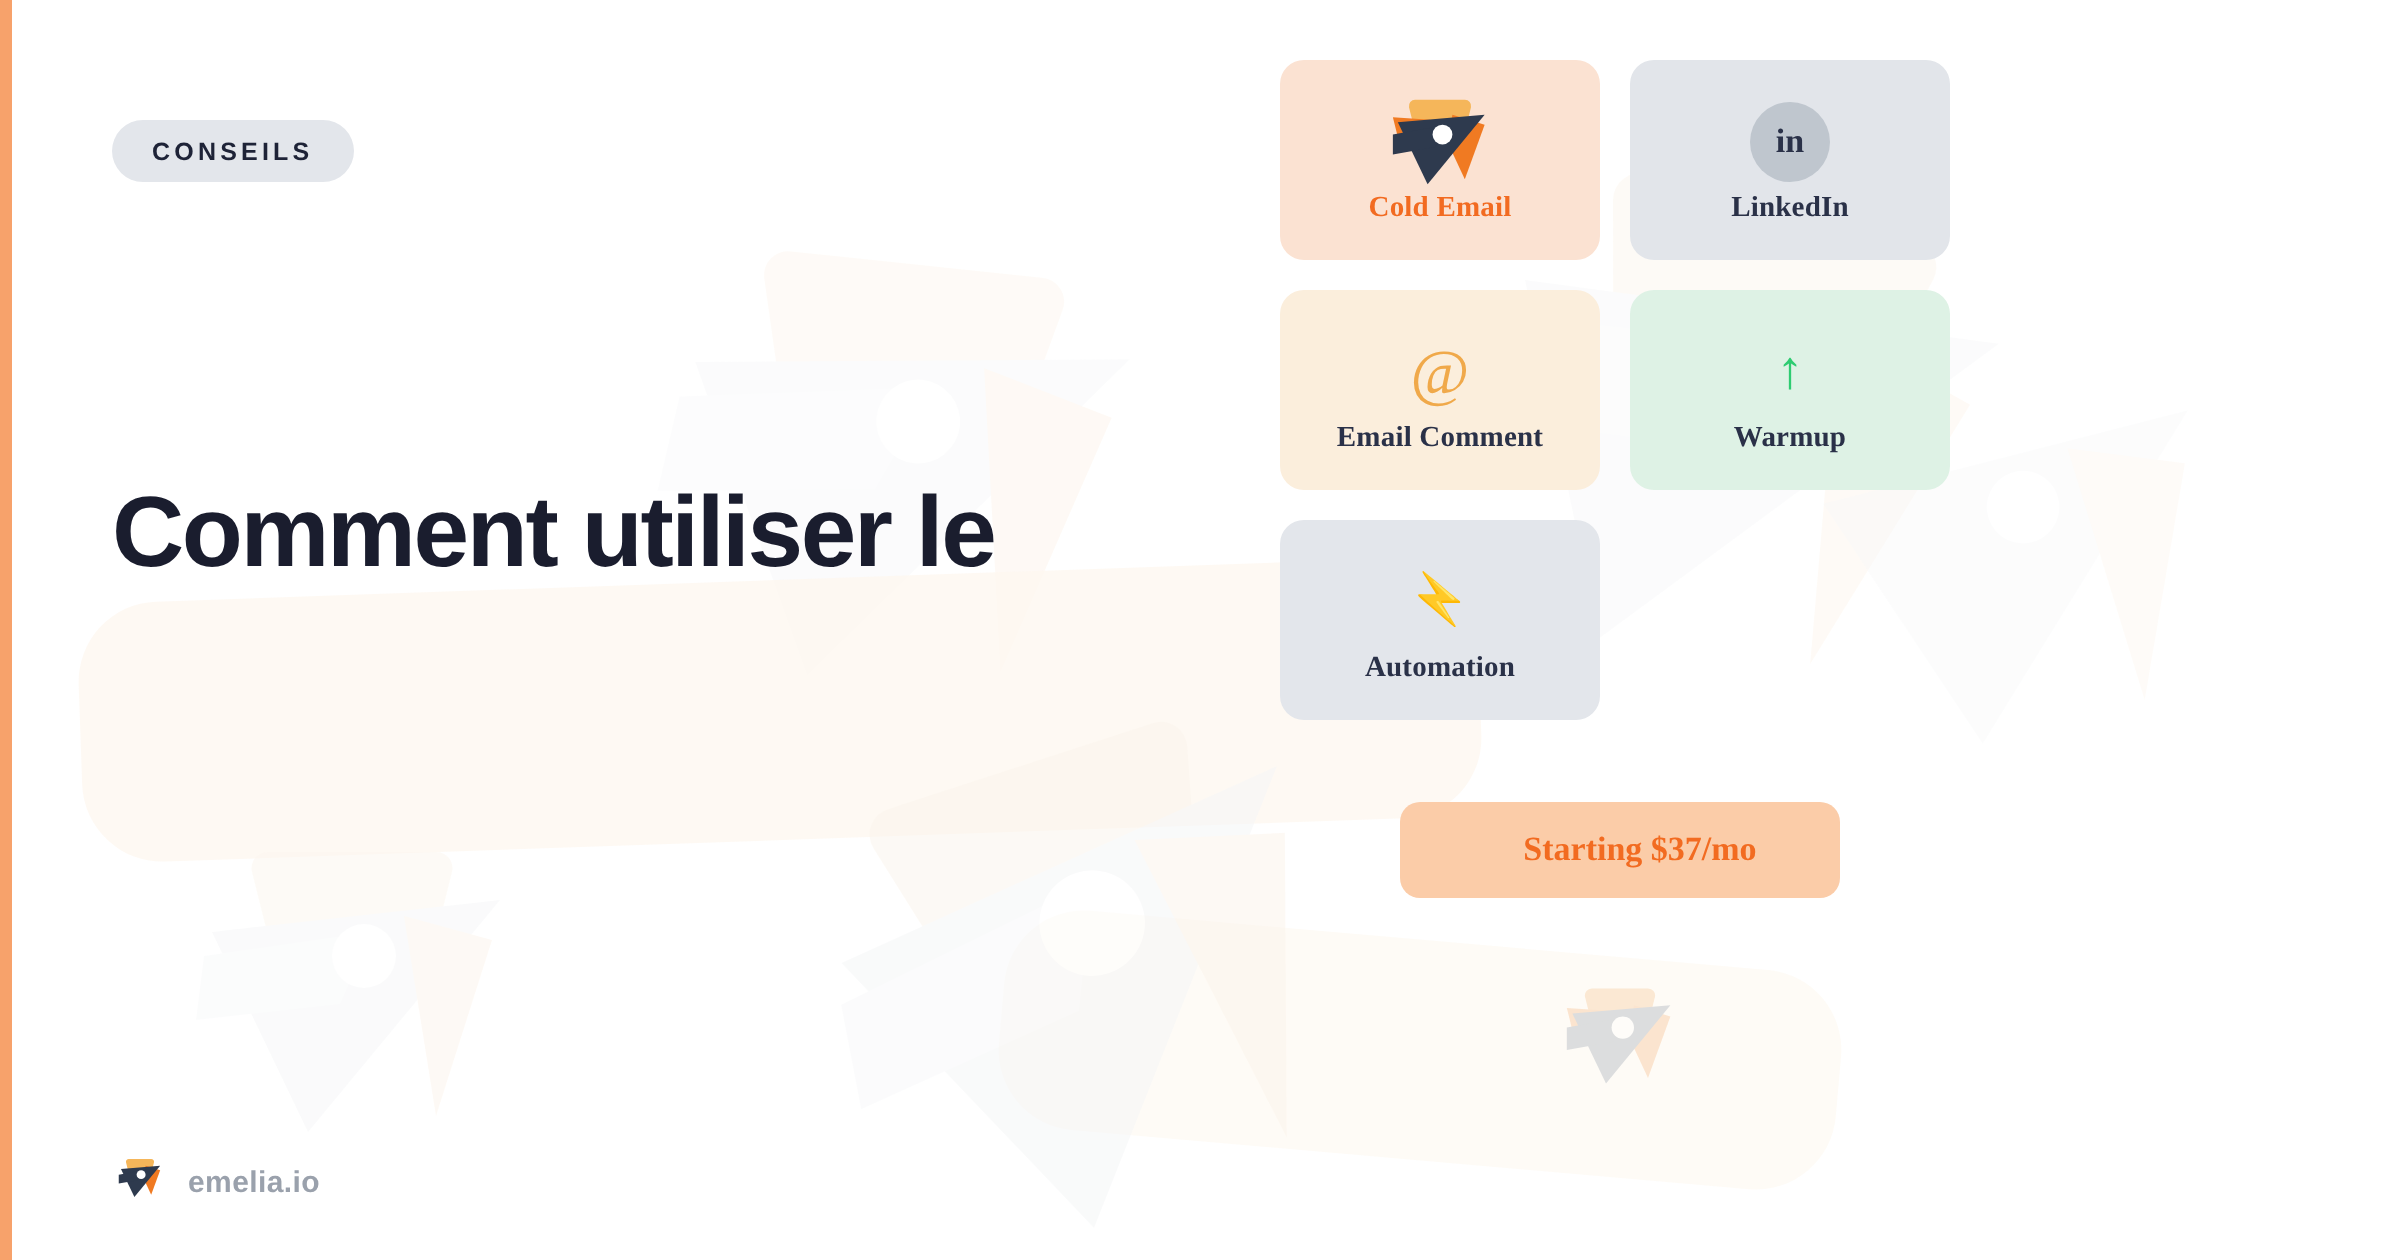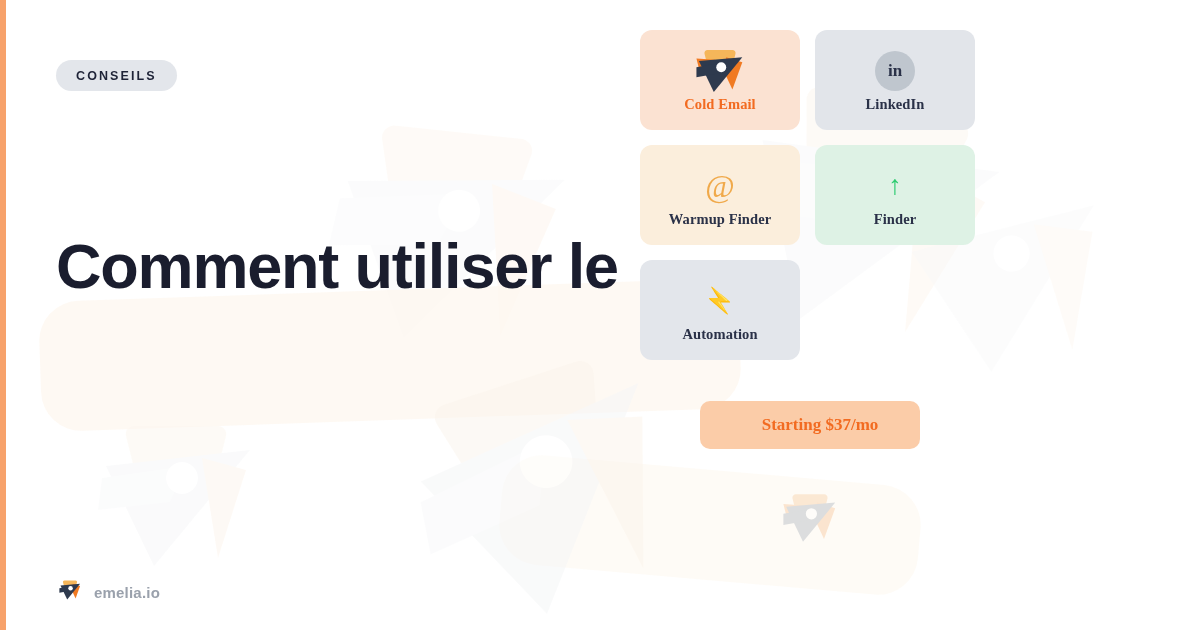--- a/index.html
+++ b/index.html
@@ -77,21 +77,21 @@
     font-size: 12.5px;
     font-weight: bold;
     letter-spacing: 2.1px;
     color: #1E2337;
   }
 
   .headline {
     position: absolute;
     left: 0; top: 237px;
     width: 600px;
-    font-size: 63px;
+    font-size: 50px;
     line-height: 59px;
     font-weight: bold;
     letter-spacing: -1.2px;
     color: #1A1D2E;
   }
   .headline .accent { color: #F26B21; display: block; }
 
   .brandbar {
     position: absolute;
     left: 0; bottom: 22px;
@@ -321,28 +321,28 @@
       <div class="ico">
         <div class="in-circle">in</div>
       </div>
       <div class="clabel">LinkedIn</div>
     </div>
 
     <div class="card c-find">
       <div class="ico">
         <span class="at-glyph">@</span>
       </div>
-      <div class="clabel">Warmup Finder</div>
+      <div class="clabel">Email Comment</div>
     </div>
 
     <div class="card c-warm">
       <div class="ico">
         <span class="arrow-glyph">↑</span>
       </div>
-      <div class="clabel">Finder</div>
+      <div class="clabel">Warmup</div>
     </div>
 
 
     <div class="card c-auto">
       <div class="ico">
         <span class="bolt-glyph">⚡</span>
       </div>
       <div class="clabel">Automation</div>
     </div>
 

